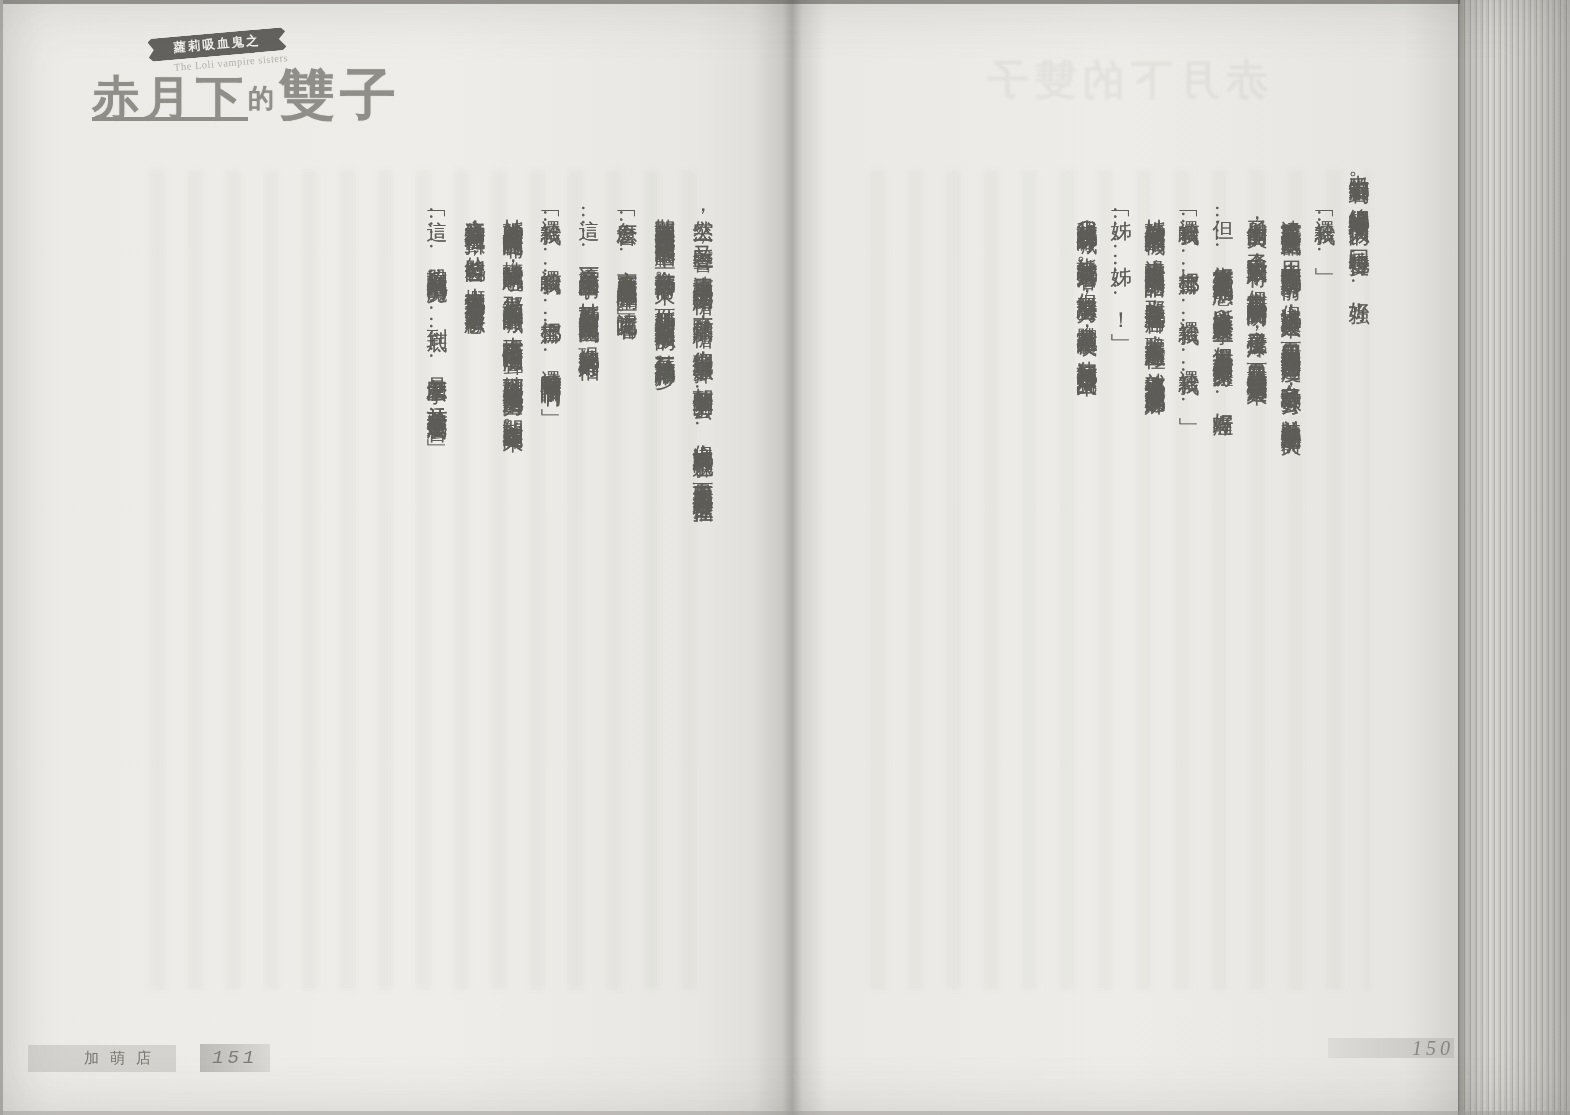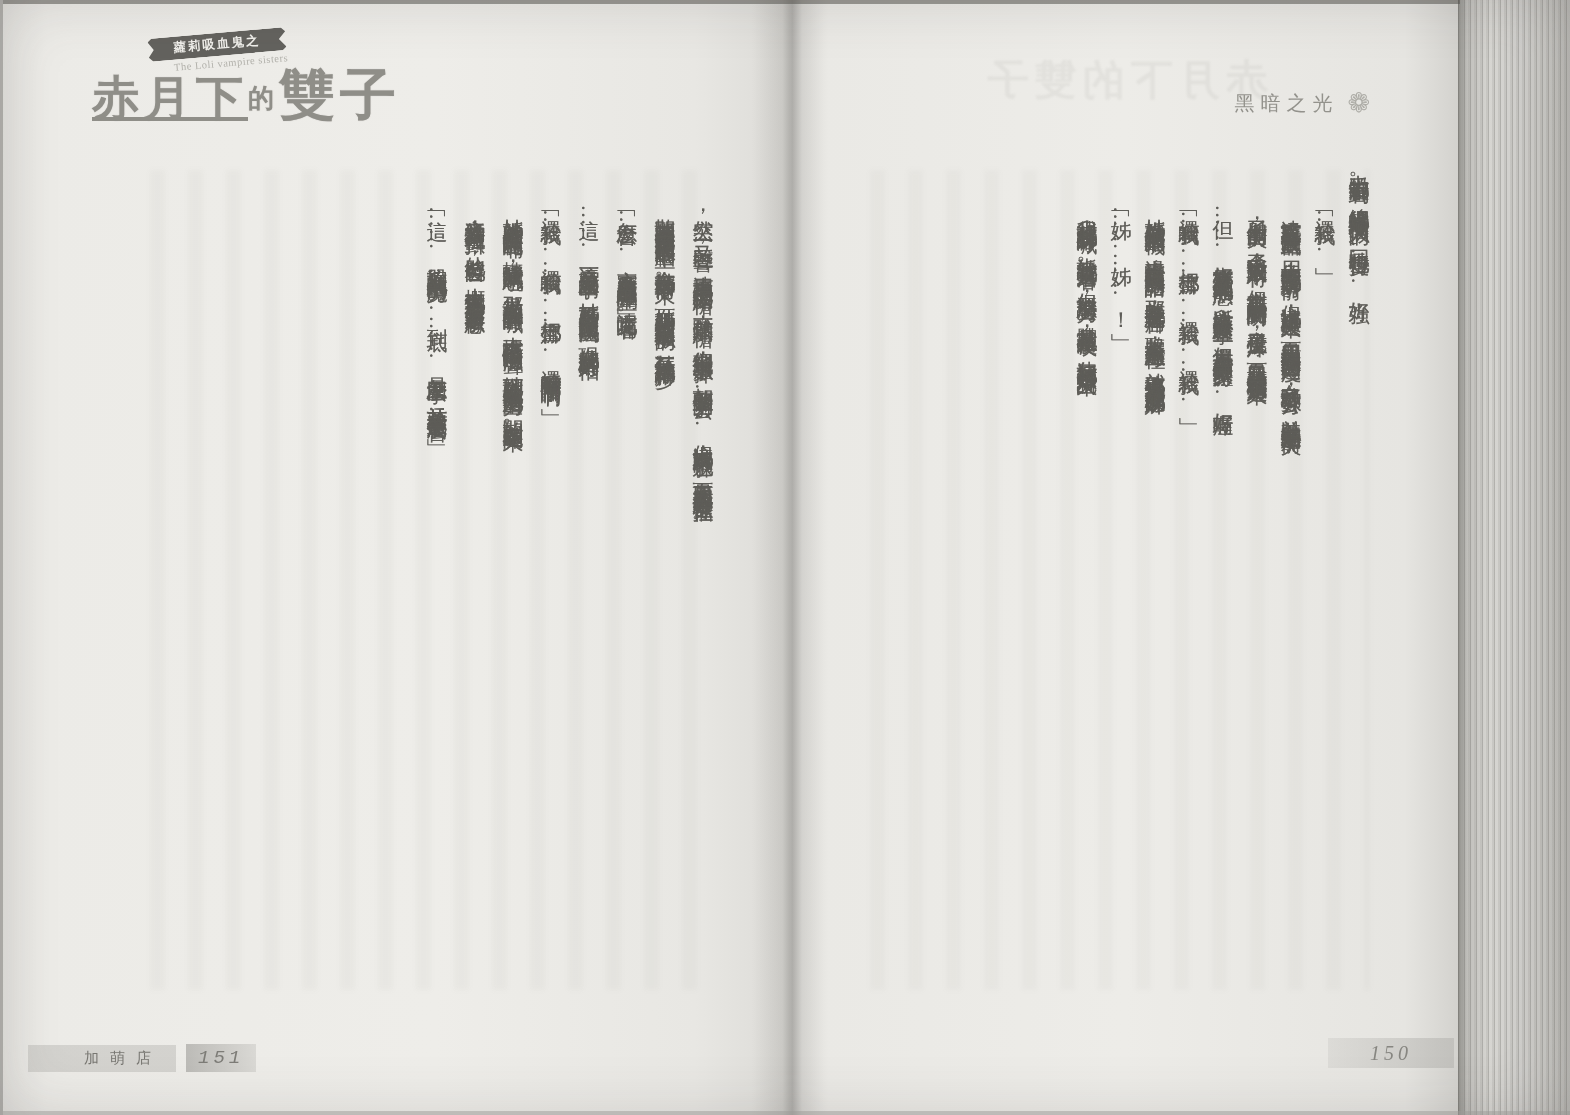--- a/index.html
+++ b/index.html
@@ -85,35 +85,35 @@
     text-shadow:0 0 .5px rgba(94,93,88,.55);
   }
   .vtext p{margin:0;padding:0;}
   .vtext p.indent{text-indent:45px;}
   .vtext-right{left:848px;top:158px;width:528px;height:862px;}
   .vtext-right p{line-height:34px;}
   .vtext-left{left:138px;top:158px;width:584px;height:862px;}
   .vtext-left p{line-height:38px;}
 
   
-  .footer-left{position:absolute;left:28px;top:1044px;display:flex;align-items:center;gap:10px;}
+  .footer-left{position:absolute;left:28px;top:1044px;display:flex;align-items:center;gap:24px;}
   .chapter-band{
     background:linear-gradient(90deg,rgba(190,189,185,.55),rgba(205,204,200,.8));
     padding:4px 14px 4px 56px;
   }
   .chapter-label{color:#787772;font-size:15px;letter-spacing:11px;}
   .pageno{font-style:italic;color:#7d7c77;letter-spacing:4px;}
   .pageno-left{
     font-size:19px;background:linear-gradient(90deg,rgba(176,175,171,.8),rgba(198,197,193,.5));
     padding:3px 12px;
     font-family:Liberation Mono, monospace;
   }
   .footer-right{
-    position:absolute;left:1328px;top:1038px;width:126px;height:30px;
-    display:flex;align-items:center;justify-content:center;
+    position:absolute;left:1328px;top:1038px;width:126px;height:20px;
+    display:flex;align-items:center;justify-content:flex-end;
     background:linear-gradient(90deg,rgba(198,197,193,.35),rgba(188,187,183,.75));
   }
   .pageno-right{font-size:20px;color:#878681;}
 </style>
 </head>
 <body>
 
 <div class="scan">
 
   <div class="page page-left"></div>
@@ -129,24 +129,20 @@
   <div class="ghost-title">赤月下的雙子</div>
 
   <div class="ribbon">
     <span class="ribbon-text">蘿莉吸血鬼之</span>
   </div>
   <div class="ribbon-en">The Loli vampire sisters</div>
   <div class="big-title">
     <span class="t-big">赤月下</span><span class="t-small">的</span><span class="t-big2">雙子</span>
   </div>
 
-  <div class="section-header">
-    <span class="section-header-text">黑暗之光</span>
-    <span class="flower-icon">❁</span>
-  </div>
 
   <div class="vtext vtext-right">
       <p>出手的都沒看到。總覺得姊姊好像換了個人似的，同時也變得……好強！</p>
       <p class="indent">「還給我……」</p>
       <p class="indent">達克重新取下背後的重武器，用上方的十字弩朝著姊姊射了一箭，但這次姊姊沒接起來，而是用人類無法做到的超高速度，向旁移動了數公分，並以分毫之差閃過了那箭矢。</p>
       <p class="indent">射了個空的箭矢，命中了後方堆放的木材，但就在箭矢命中木材的瞬間，竟發生了爆炸，而暴風及碎片就這麼朝我捲襲了過來！</p>
       <p class="indent">但……幸好魯娜原本就是倒地的狀態，所以才沒有被餘波給直擊，但還是有少量碎屑砸中人家身體……好痛喔！</p>
       <p class="indent">「還給我啊……把魯娜……還給我……還給我……」</p>
       <p class="indent">姊姊就像是個壞掉的唱機，邊走邊不斷重複著同樣的話語。那聲音既悲傷又痛苦，聽起來令人難過至極，就連魯娜也沒看過崩潰成那樣的姊姊。</p>
       <p class="indent">「姊……姊……！」</p>

